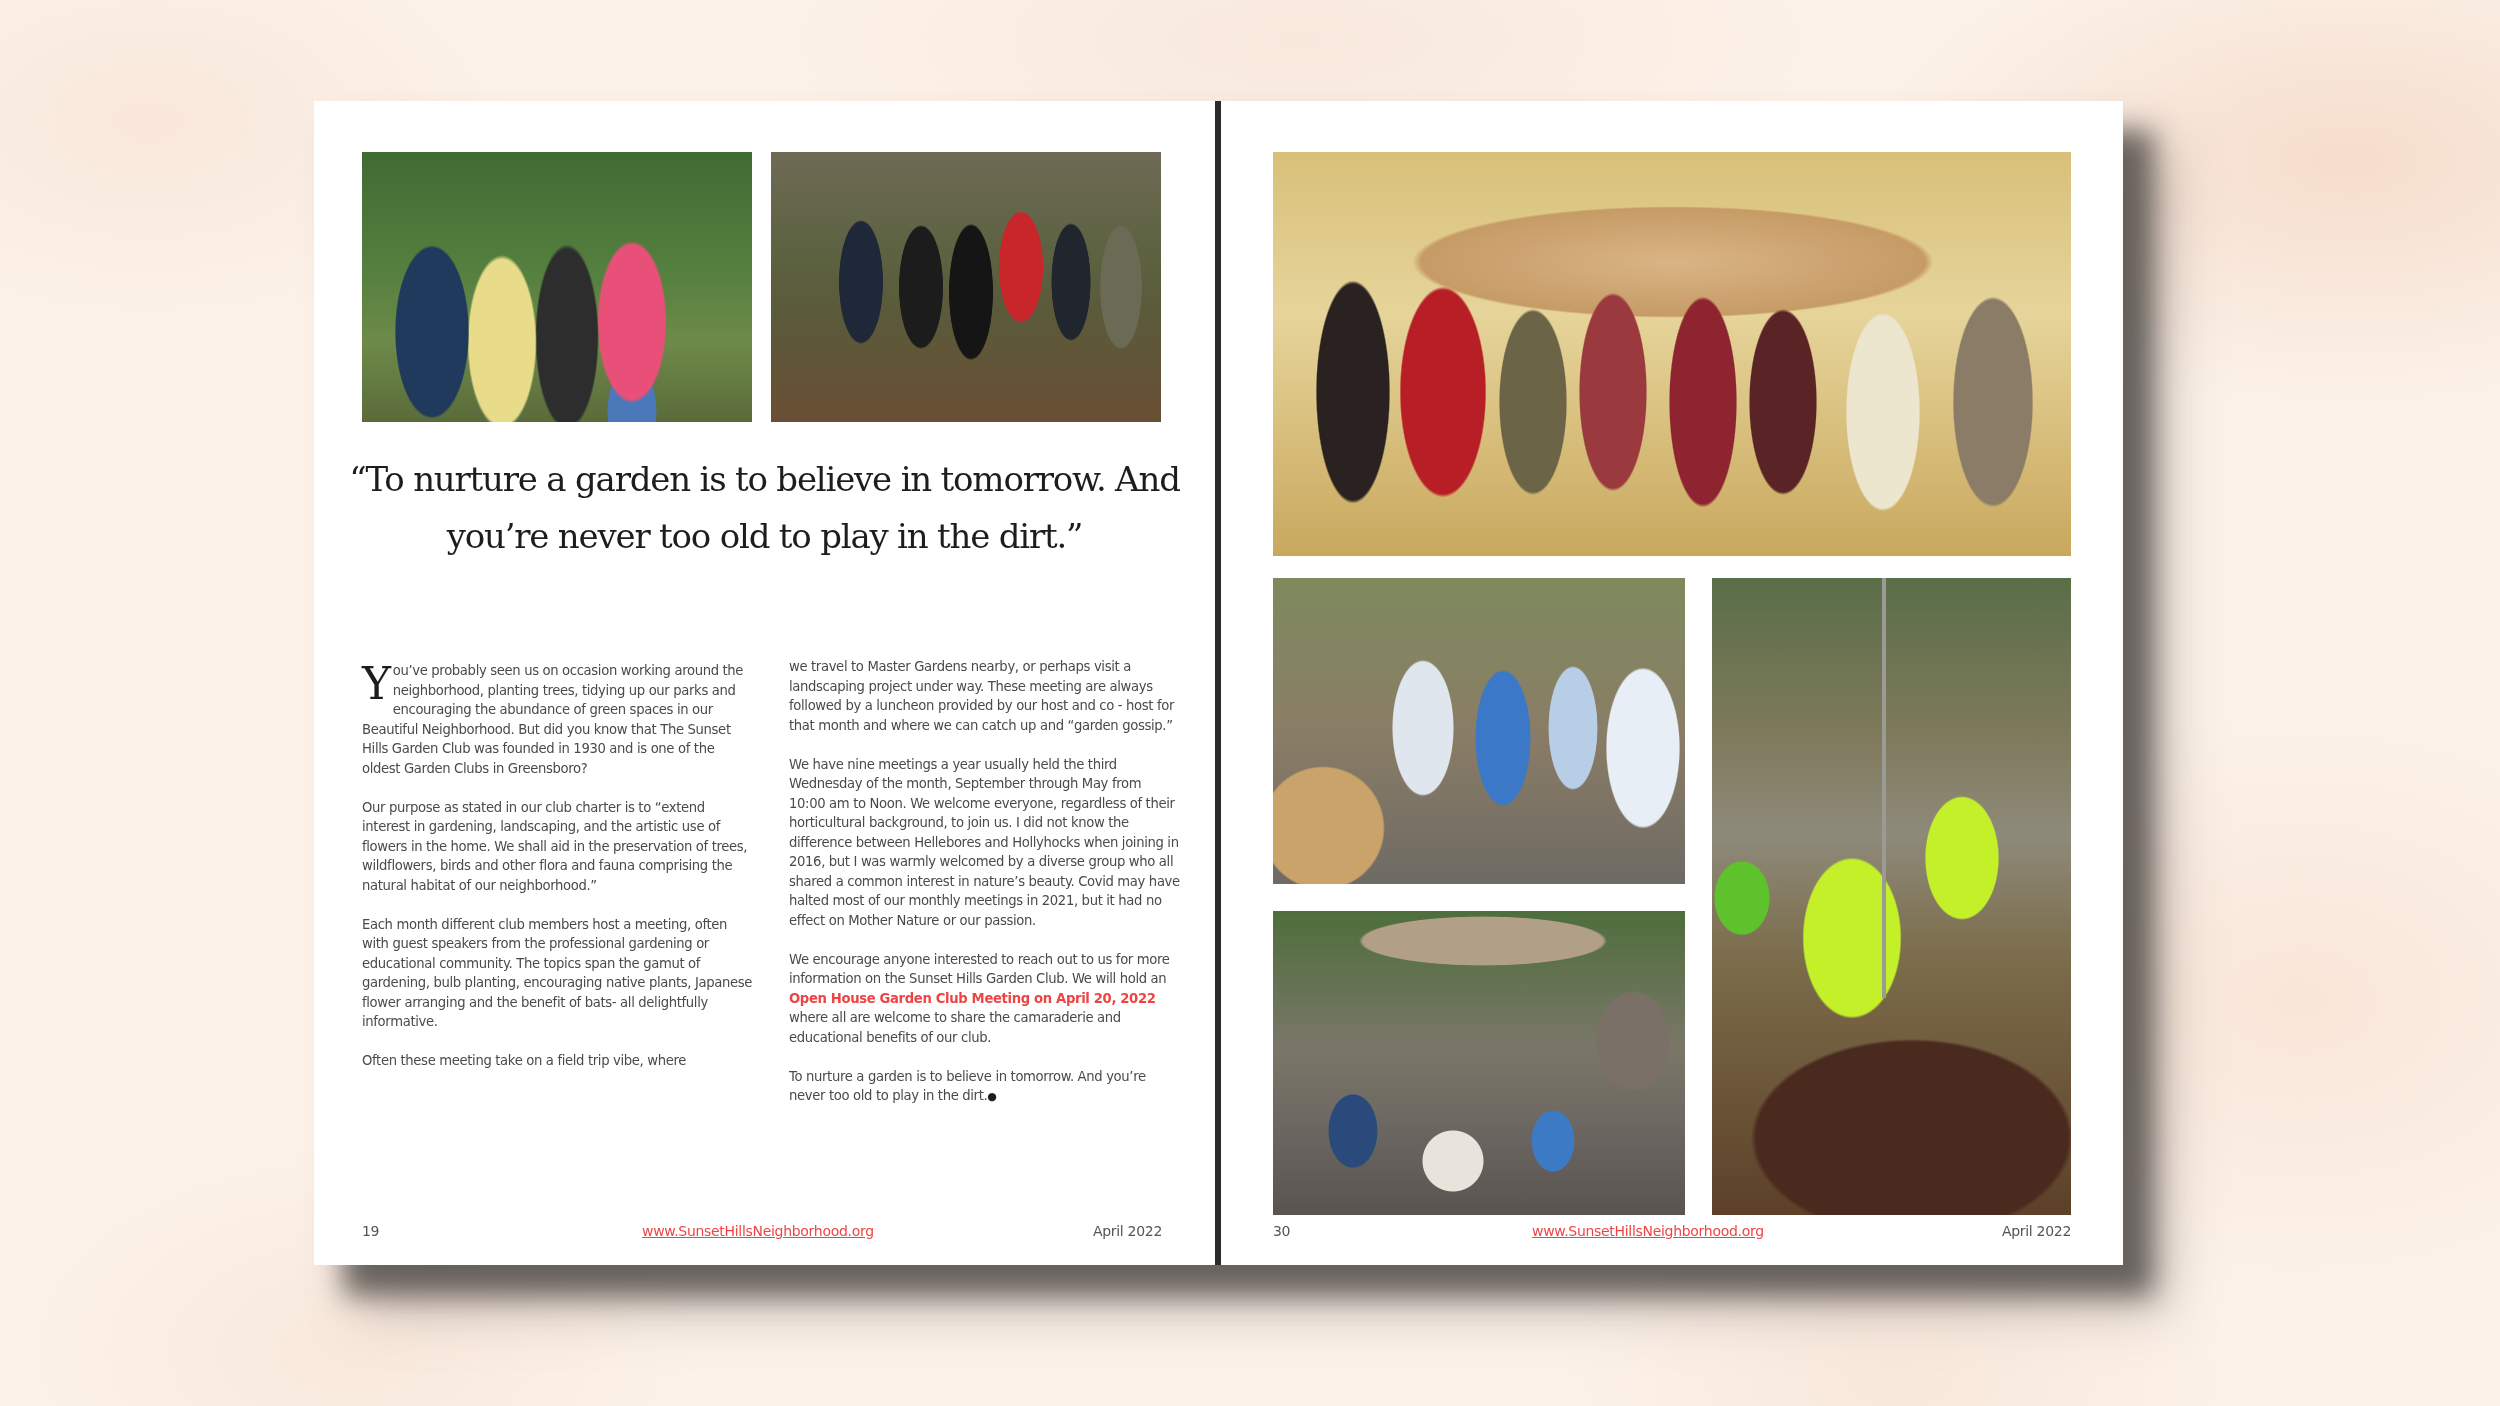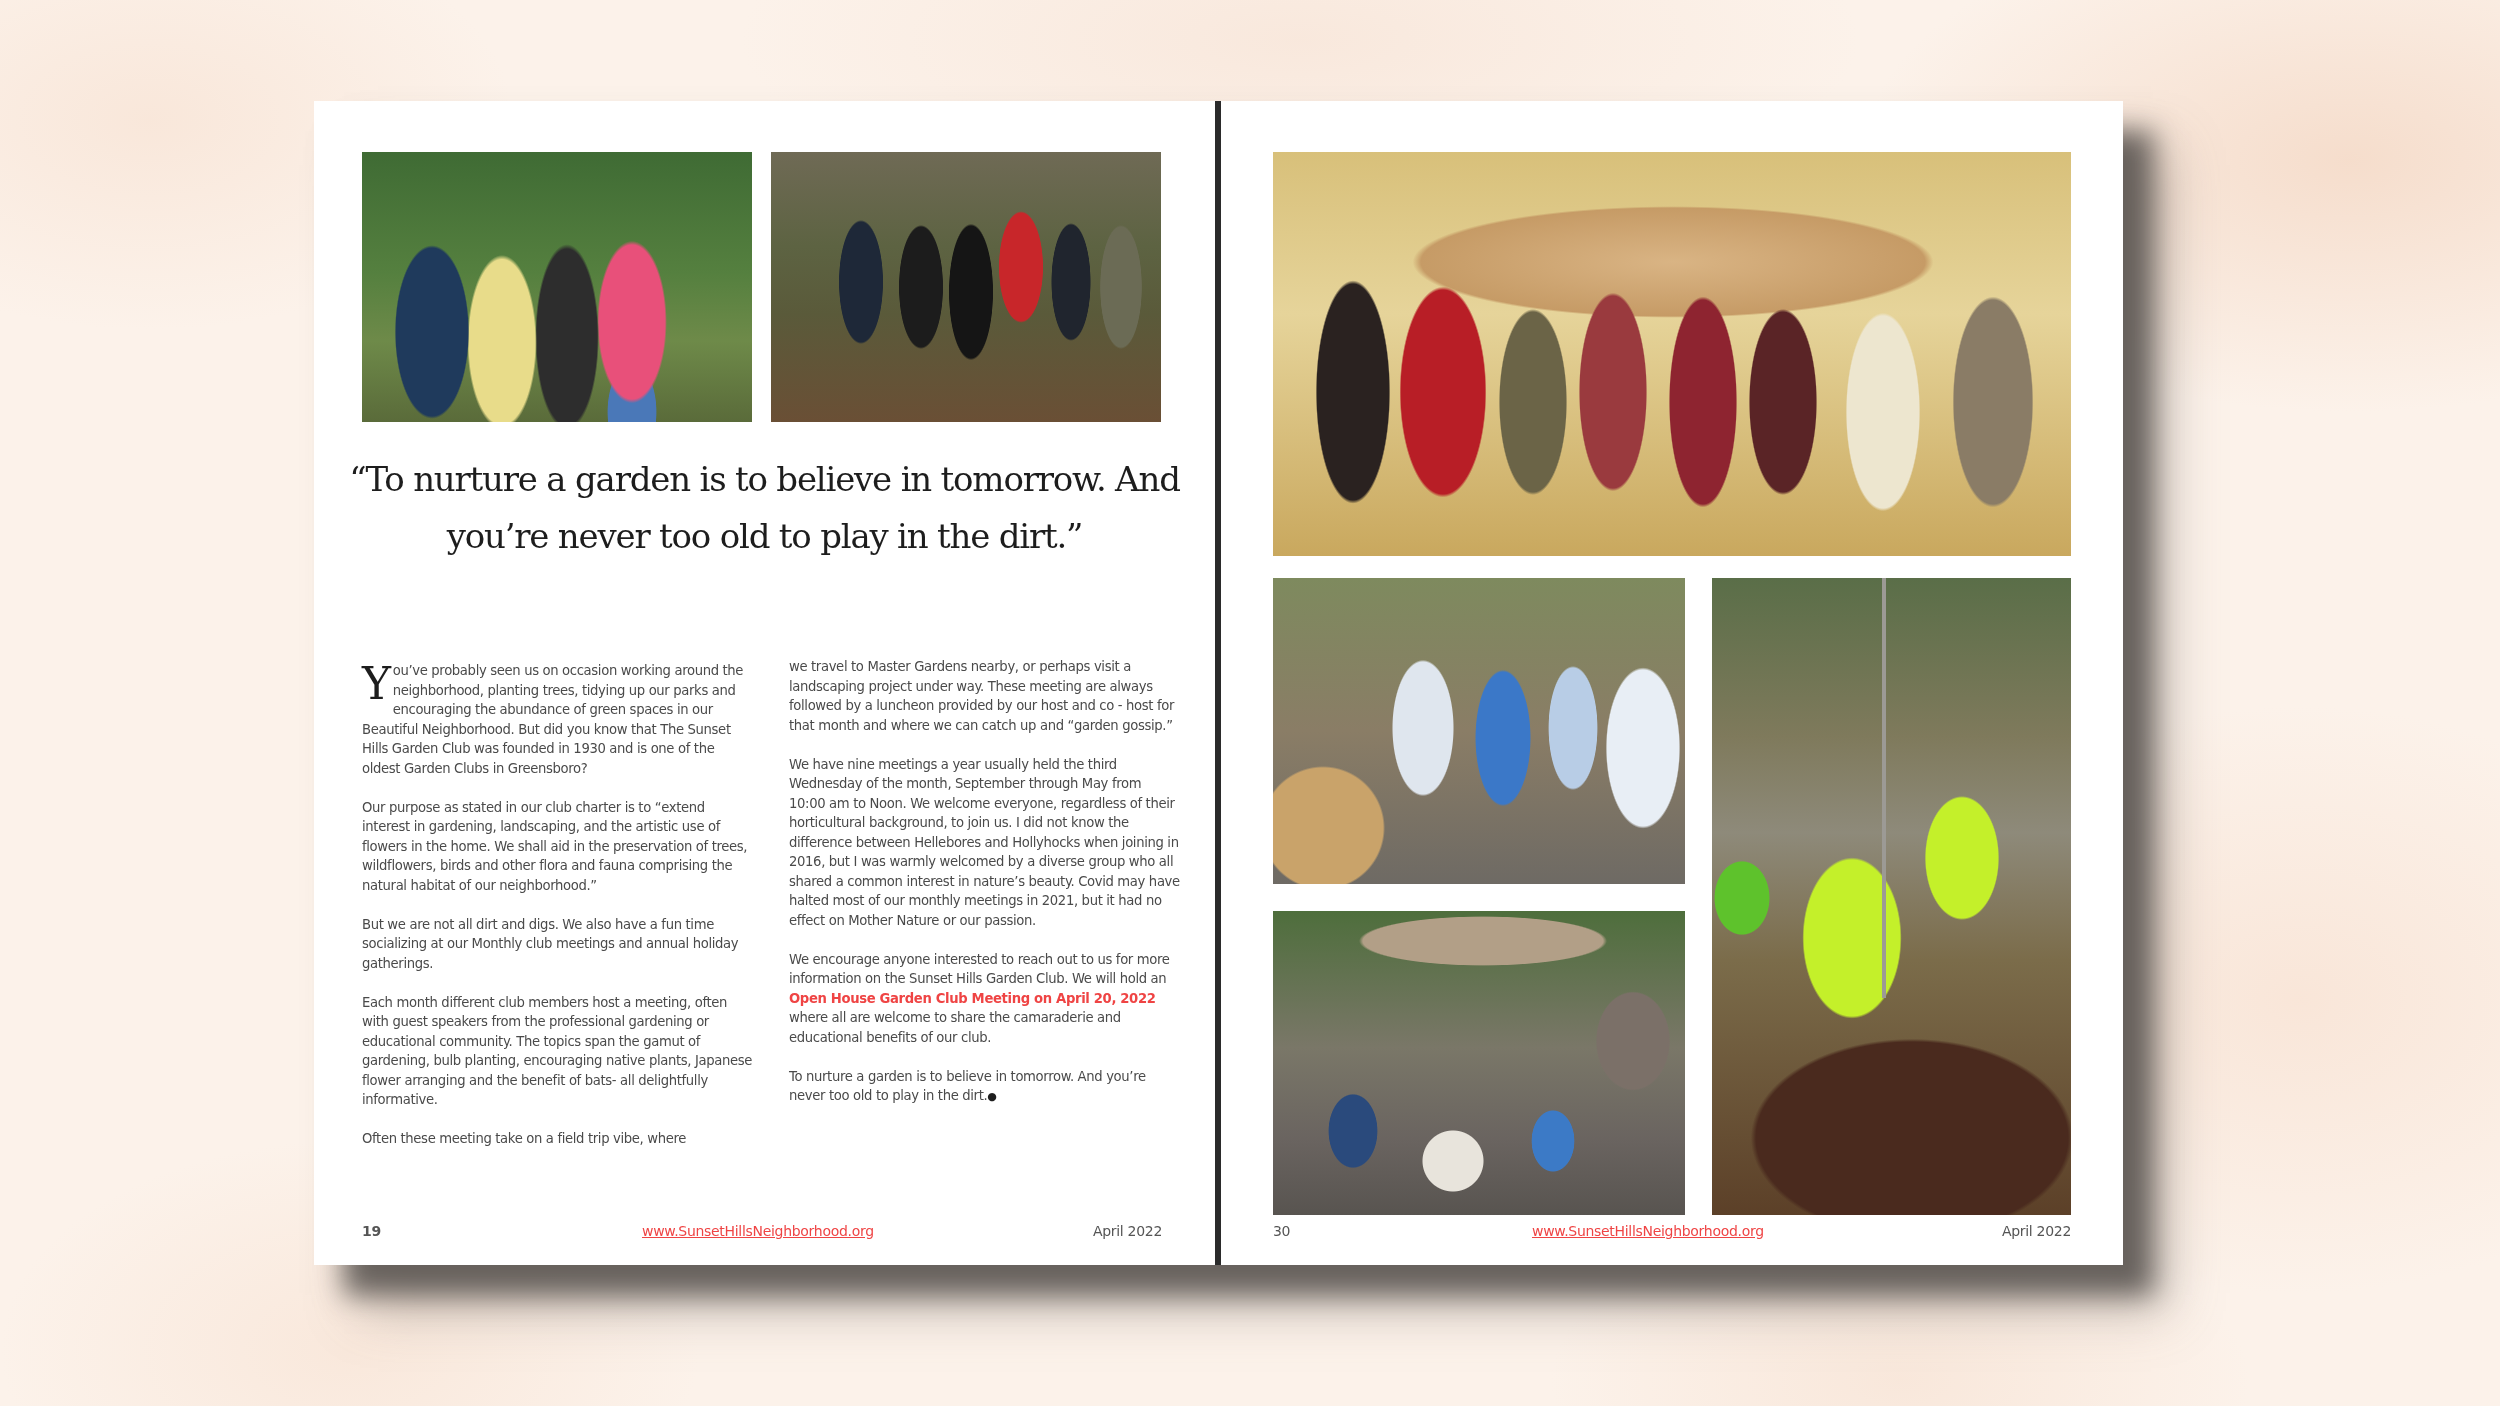--- a/index.html
+++ b/index.html
@@ -201,33 +201,32 @@
     </div>
     <div class="photo photo-shovels">
       
     </div>
 
     <h1 class="pull-quote">“To nurture a garden is to believe in tomorrow. And you’re never too old to play in the dirt.”</h1>
 
     <div class="col col-1">
       <p><span class="dropcap">Y</span><span>ou’ve probably seen us on occasion working around the neighborhood, planting trees, tidying up our parks and encouraging the abundance of green spaces in our Beautiful Neighborhood. But did you know that The Sunset Hills Garden Club was founded in 1930 and is one of the oldest Garden Clubs in Greensboro?</span></p>
       <p>Our purpose as stated in our club charter is to “extend interest in gardening, landscaping, and the artistic use of flowers in the home. We shall aid in the preservation of trees, wildflowers, birds and other flora and fauna comprising the natural habitat of our neighborhood.”</p>
-      <p>But we are not all dirt and digs.  We also have a fun time socializing at our Monthly club meetings and annual holiday gatherings.</p>
       <p>Each month different club members host a meeting, often with guest speakers from the professional gardening or educational community. The topics span the gamut of gardening, bulb planting, encouraging native plants, Japanese flower arranging and the benefit of bats- all delightfully informative.</p>
       <p>Often these meeting take on a field trip vibe, where</p>
     </div>
 
     <div class="col col-2">
       <p>we travel to Master Gardens nearby, or perhaps visit a landscaping project under way.  These meeting are always followed by a luncheon provided by our host and co - host for that month and where we can catch up and “garden gossip.”</p>
       <p>We have nine meetings a year usually held the third Wednesday of the month, September through May from 10:00 am to Noon.  We welcome everyone, regardless of their horticultural background, to join us. I did not know the difference between Hellebores and Hollyhocks when joining in 2016, but I was warmly welcomed by a diverse group who all shared a common interest in nature’s beauty. Covid may have halted most of our monthly meetings in 2021, but it had no effect on Mother Nature or our passion.</p>
       <p><span>We encourage anyone interested to reach out to us for more information on the Sunset Hills Garden Club.  We will hold an </span><span class="bold">Open House Garden Club Meeting on April 20, 2022</span><span> where all are welcome to share the camaraderie and educational benefits of our club.</span></p>
       <p><span>To nurture a garden is to believe in tomorrow.  And you’re never too old to play in the dirt.</span><span style="color:#1d1d1d;font-size:11px;">●</span></p>
     </div>
 
-    <span class="footer" style="left:48px;font-weight:bold;">19</span>
+    <span class="footer" style="left:48px;">19</span>
     <span class="footer footer-link" style="left:328px;">www.SunsetHillsNeighborhood.org</span>
     <span class="footer" style="right:53px;">April 2022</span>
   </div>
 
   <div class="spine"></div>
 
   <div class="page page-right">
     <div class="photo photo-holiday">
       
     </div>

